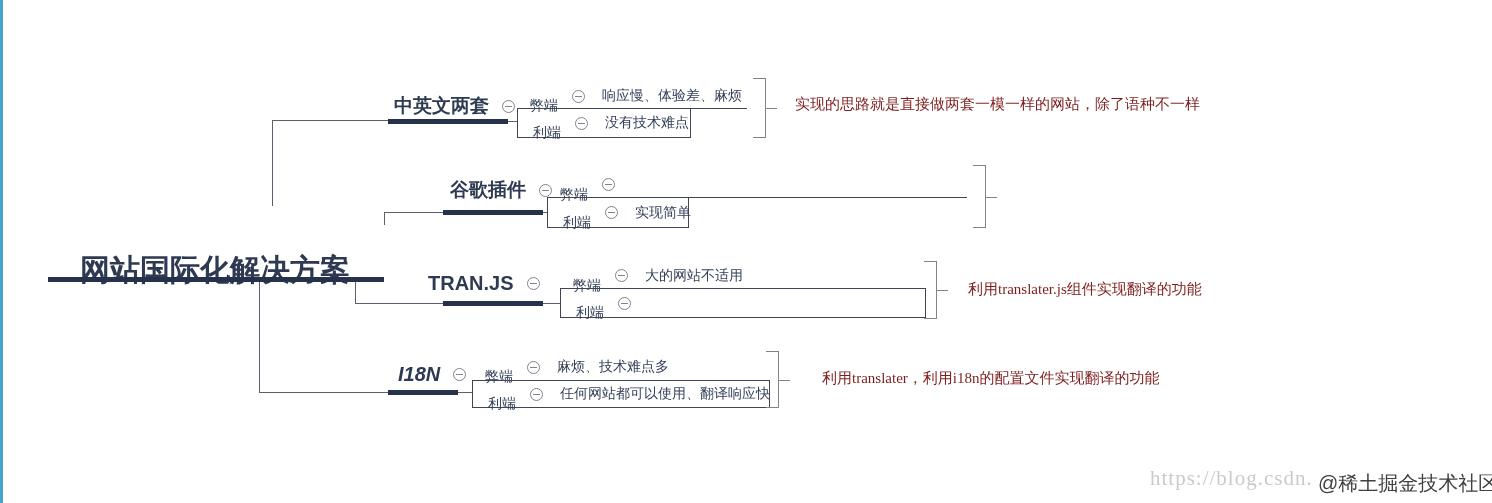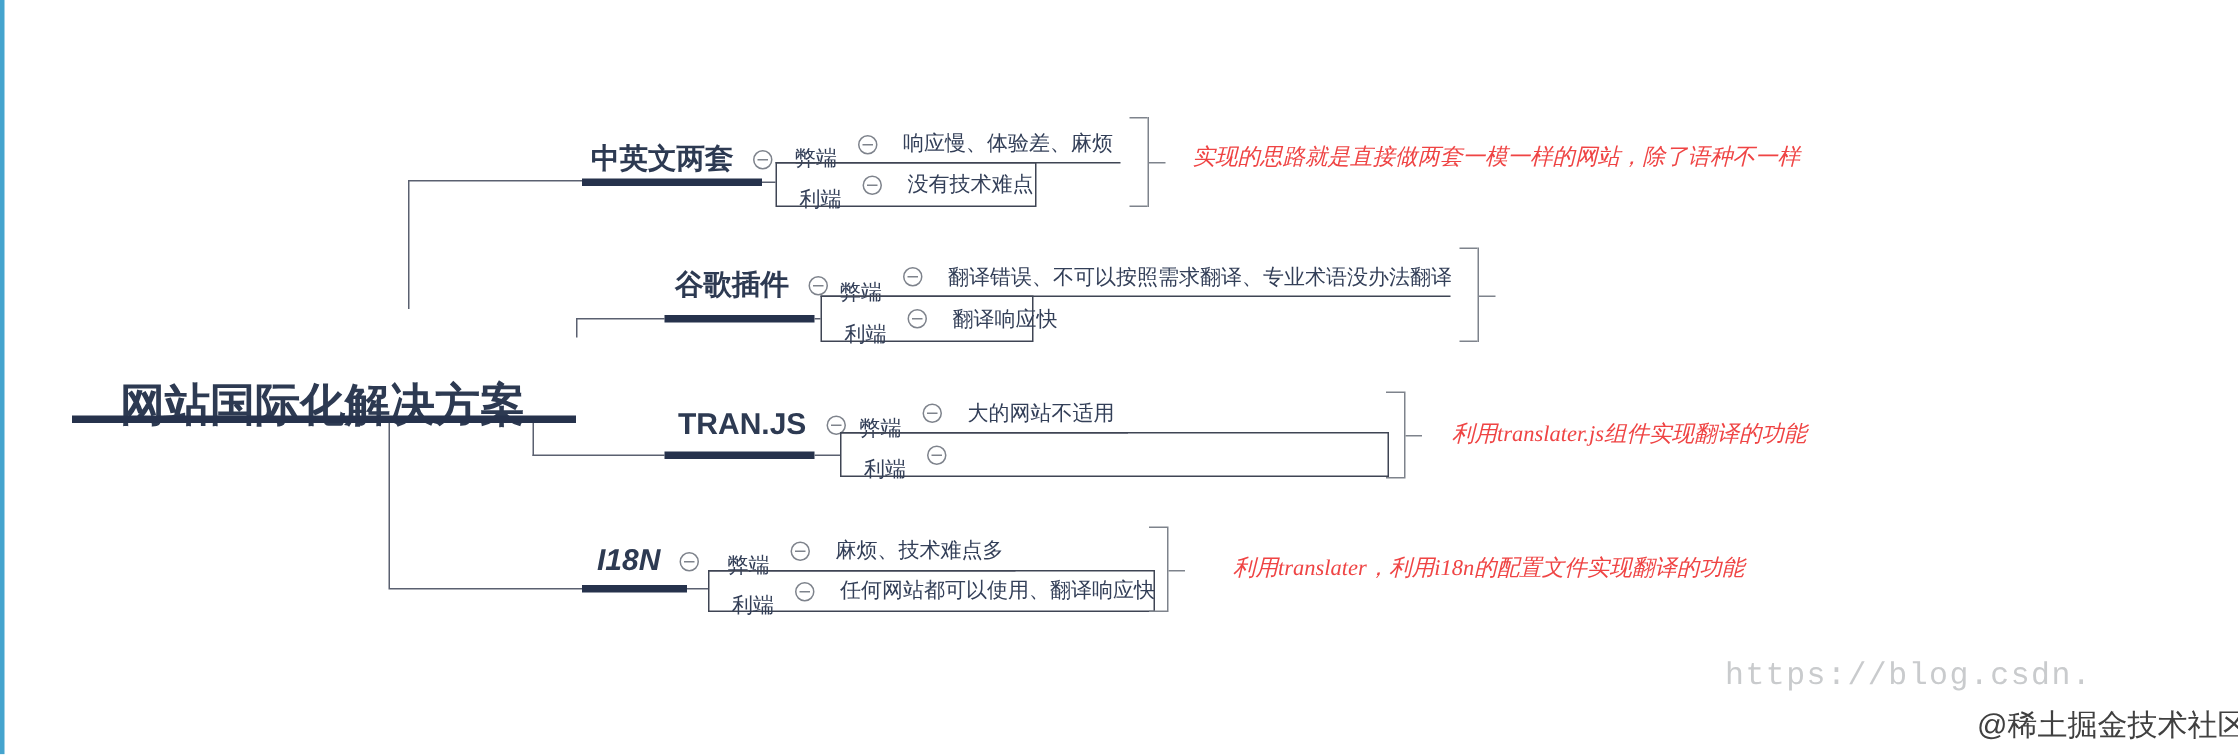--- a/index.html
+++ b/index.html
@@ -22,24 +22,24 @@
   .row .rname{min-width:29px;flex:0 0 auto;margin-top:20px;}
   .row .minus{margin-left:13px;}
   .row .rtext{margin-left:17px;}
   .row.cons{border-bottom:1px solid #3f4554;}
   .row.pros{border:1px solid #3f4554;padding-left:15px;}
   .bracket{position:absolute;width:24px;}
   .bk-v{position:absolute;left:12px;top:0;bottom:0;width:1px;background:#7e838c;}
   .bk-t{position:absolute;left:0;top:0;width:12px;height:1px;background:#7e838c;}
   .bk-b{position:absolute;left:0;bottom:0;width:12px;height:1px;background:#7e838c;}
   .bk-m{position:absolute;left:13px;top:50%;width:11px;height:1px;background:#7e838c;}
-  .note{position:absolute;font-style:italic;font-size:15px;color:#ef4444;white-space:nowrap;
+  .note{position:absolute;font-size:15px;color:#7f1d1d;white-space:nowrap;
         font-family:"Liberation Serif","DejaVu Serif",serif;}
-  .wm-url{position:absolute;left:1150px;top:440px;font-size:21px;color:#c9cbcd;
-          font-family:Liberation Mono, monospace;letter-spacing:1px;white-space:nowrap;}
+  .wm-url{position:absolute;left:1150px;top:466px;font-size:21px;color:#c9cbcd;
+          font-family:Liberation Serif, serif;letter-spacing:1px;white-space:nowrap;}
   .wm-handle{position:absolute;left:1318px;top:470px;font-size:20px;color:#404040;white-space:nowrap;}
 </style>
 </head>
 <body>
 
 <div class="canvas">
 
   <div class="tealbar"></div>
 
   <div class="root-title">网站国际化解决方案</div>
@@ -80,37 +80,36 @@
 
   <div class="thick" style="left:443px;top:210px;width:100px;"></div>
   <div class="line" style="left:543px;top:212px;width:4px;height:1px;"></div>
   <div class="blabel" style="left:450px;top:178px;">
     <span class="ltext">谷歌插件</span>
     <span class="minus"></span>
   </div>
   <div class="row cons" style="left:547px;top:172px;width:420px;height:26px;">
     <span class="rname">弊端</span>
     <span class="minus"></span>
-    <span class="rtext">翻译错误、不可以按照需求翻译、专业术语没办法翻译</span>
   </div>
   <div class="row pros" style="left:547px;top:197px;width:142px;height:31px;">
     <span class="rname">利端</span>
     <span class="minus"></span>
-    <span class="rtext">翻译响应快</span>
+    <span class="rtext">实现简单</span>
   </div>
   <div class="bracket" style="left:973px;top:165px;height:63px;">
     <div class="bk-v"></div>
       <div class="bk-t"></div>
       <div class="bk-b"></div>
       <div class="bk-m"></div>
   </div>
 
   <div class="thick" style="left:443px;top:301px;width:100px;"></div>
   <div class="line" style="left:543px;top:303px;width:17px;height:1px;"></div>
-  <div class="blabel" style="left:452px;top:271px;">
+  <div class="blabel" style="left:428px;top:271px;">
     <span class="ltext latin">TRAN.JS</span>
     <span class="minus"></span>
   </div>
   <div class="row cons" style="left:560px;top:263px;width:192px;height:26px;">
     <span class="rname">弊端</span>
     <span class="minus"></span>
     <span class="rtext">大的网站不适用</span>
   </div>
   <div class="row pros" style="left:560px;top:288px;width:366px;height:30px;">
     <span class="rname">利端</span>

